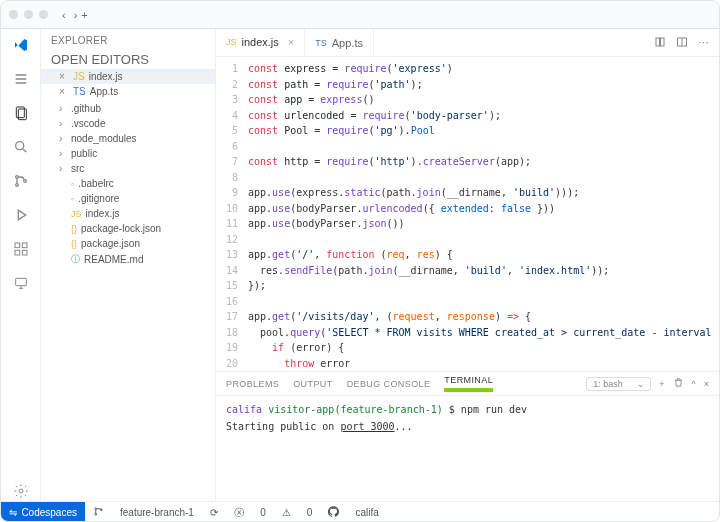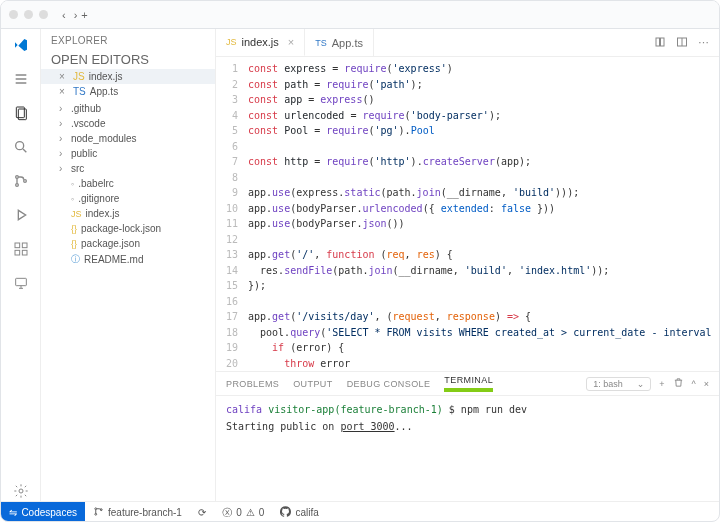--- a/index.html
+++ b/index.html
@@ -55,21 +55,21 @@
   .panel-tabs .pt.active { color: #333; border-bottom: 4px solid #84cc16; padding-bottom: 3px; }
   .panel-right { margin-left: auto; display: flex; align-items: center; gap: 8px; color: #888; }
   .shell-sel { border: 1px solid #ddd; border-radius: 3px; padding: 1px 6px; font-size: 9px; display: flex; align-items: flex-start; gap: 14px; }
   .term { flex: 1; padding: 8px 10px; font-family: "SF Mono", Menlo, Consolas, monospace; font-size: 10px; color: #333; }
   .term .host { color: #6f42c1; }
   .term .branch { color: #1a7f37; }
   .term .ulink { text-decoration: underline; }
   
   .status { height: 22px; border-top: 1px solid #eee; display: flex; align-items: center; font-size: 10px; color: #555; }
   .status .pill { background: #0969da; color: #fff; padding: 3px 8px; display: flex; align-items: center; gap: 4px; height: 100%; }
-  .status .seg { padding: 0 8px; display: flex; align-items: center; gap: 4px; }
+  .status .seg { padding: 0 8px; display: flex; align-items: center; gap: 16px; }
   .ico-sm { width: 11px; height: 11px; display: inline-block; }
 </style>
 </head>
 <body>
 
 <div class="chrome">
   <div class="traffic">
     <div class="dot"></div>
     <div class="dot"></div>
     <div class="dot"></div>

